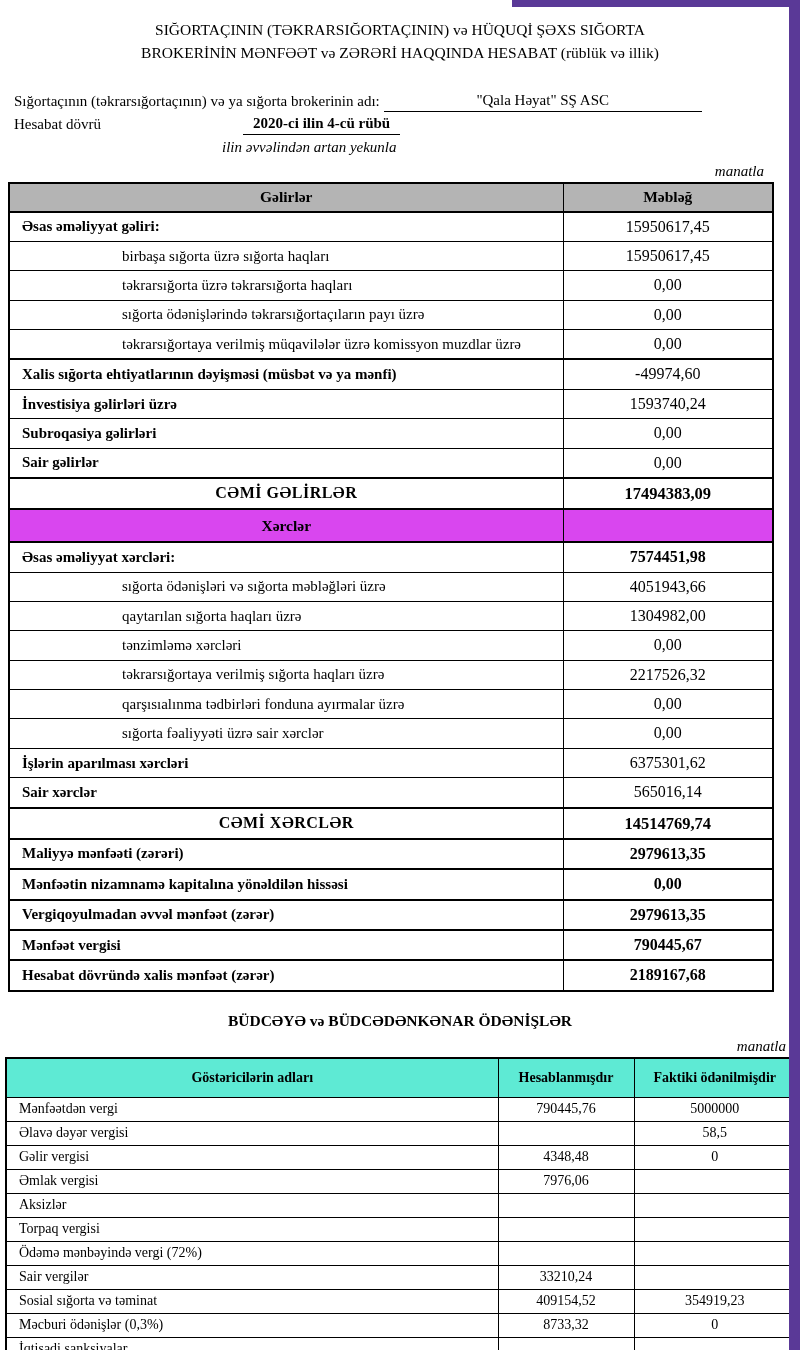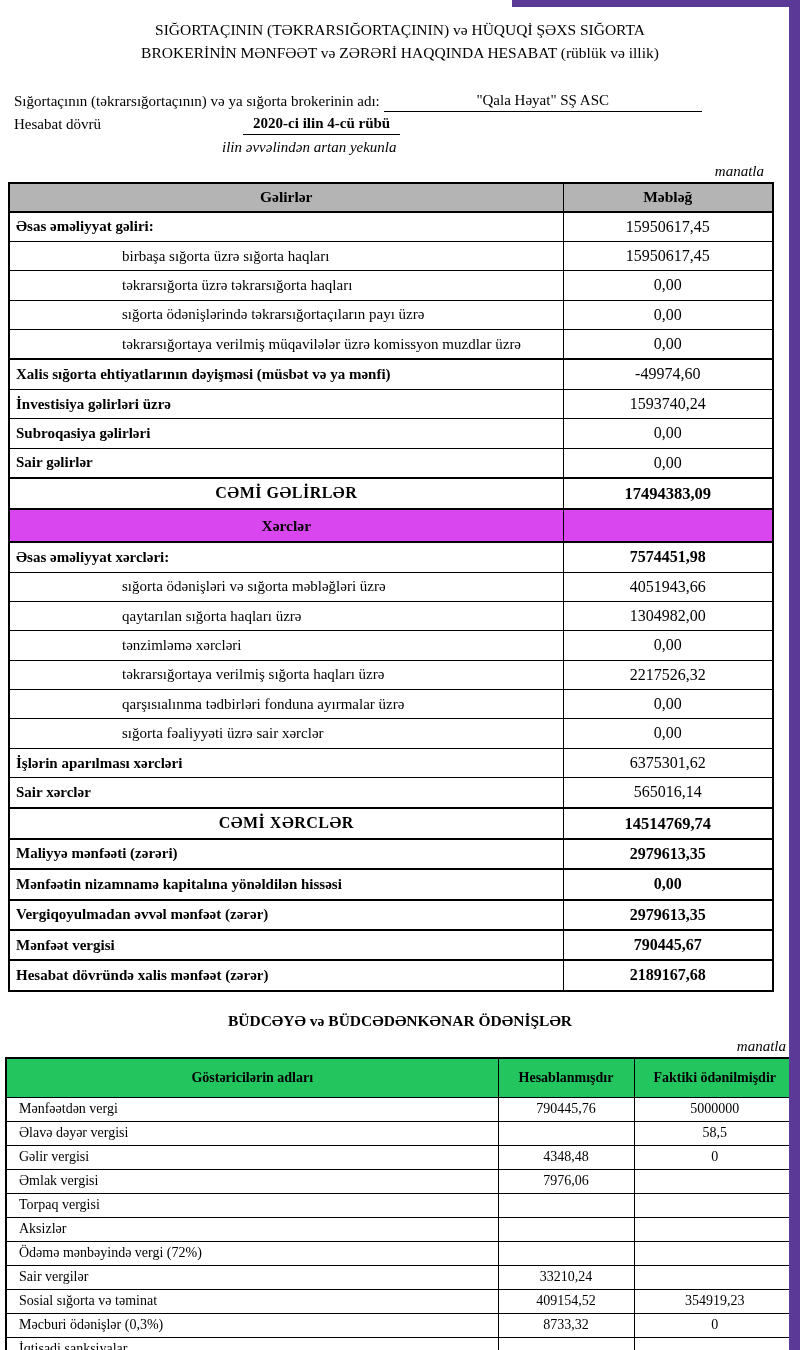--- a/index.html
+++ b/index.html
@@ -23,34 +23,34 @@
   .currency-note.second{margin-right:14px;margin-top:8px;}
 
   table{border-collapse:collapse;table-layout:fixed;}
   td,th{border:1px solid #000;vertical-align:middle;overflow:hidden;}
 
   .t1{width:764px;margin-left:8px;border:2px solid #000;}
   .t1 th{background:#b4b4b4;font-size:15.5px;font-weight:bold;text-align:center;height:25px;border-bottom:2px solid #000;}
   .t1 td{font-size:15px;padding:3px 5px;line-height:1.4;}
   .t1 td.lbl{text-align:left;}
   .t1 td.val{text-align:center;font-size:16px;width:210px;}
-  .t1 tr.r-main td.lbl{font-weight:bold;padding-left:6px;}
+  .t1 tr.r-main td.lbl{font-weight:bold;padding-left:12px;}
   .t1 tr.r-sub td.lbl{font-weight:normal;padding-left:112px;}
   .t1 tr.r-total td{font-weight:bold;border-top:2px solid #000;border-bottom:2px solid #000;}
   .t1 tr.r-total td.lbl{text-align:center;font-size:16px;letter-spacing:.5px;}
   .t1 tr.r-total td.val{font-size:16.5px;}
   .t1 tr.r-section td{background:#d946ef;border-top:2px solid #000;border-bottom:2px solid #000;height:25px;}
   .t1 tr.r-section td.lbl{text-align:center;font-weight:bold;font-size:15.5px;}
   .t1 tr.thick td{border-top-width:2px;}
   .t1 td.val.bold{font-weight:bold;}
 
   .section2-title{margin:20px 0 0 0;text-align:center;font-weight:bold;font-size:15.5px;}
 
   .t2{width:790px;margin-left:5px;border:2px solid #000;margin-top:2px;}
-  .t2 th{background:#22c55e;font-size:14px;font-weight:bold;text-align:center;padding:2px 3px;height:34px;line-height:1.25;word-wrap:break-word;}
+  .t2 th{background:#5eead4;font-size:14px;font-weight:bold;text-align:center;padding:2px 3px;height:34px;line-height:1.25;word-wrap:break-word;}
   .t2 td{font-size:14px;padding:2px 4px;line-height:1.35;height:19px;}
   .t2 td.lbl{text-align:left;padding-left:12px;}
   .t2 td.num{text-align:center;}
 </style>
 </head>
 <body>
 
 <div class="accent-bar-top" style="background: rgb(90, 57, 151);"></div>
 <div class="accent-bar-right" style="background: rgb(90, 57, 151);"></div>
 
@@ -224,26 +224,26 @@
         <td class="lbl">Gəlir vergisi</td>
         <td class="num">4348,48</td>
         <td class="num">0</td>
       </tr>
       <tr>
         <td class="lbl">Əmlak vergisi</td>
         <td class="num">7976,06</td>
         <td class="num"></td>
       </tr>
       <tr>
+        <td class="lbl">Aksizlər</td>
+        <td class="num"></td>
+        <td class="num"></td>
+      </tr>
+      <tr>
         <td class="lbl">Torpaq vergisi</td>
-        <td class="num"></td>
-        <td class="num"></td>
-      </tr>
-      <tr>
-        <td class="lbl">Aksizlər</td>
         <td class="num"></td>
         <td class="num"></td>
       </tr>
       <tr>
         <td class="lbl">Ödəmə mənbəyində vergi (72%)</td>
         <td class="num"></td>
         <td class="num"></td>
       </tr>
       <tr>
         <td class="lbl">Sair vergilər</td>

